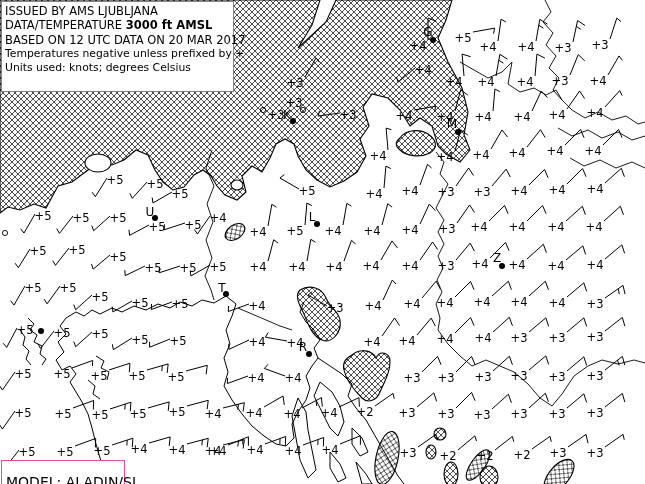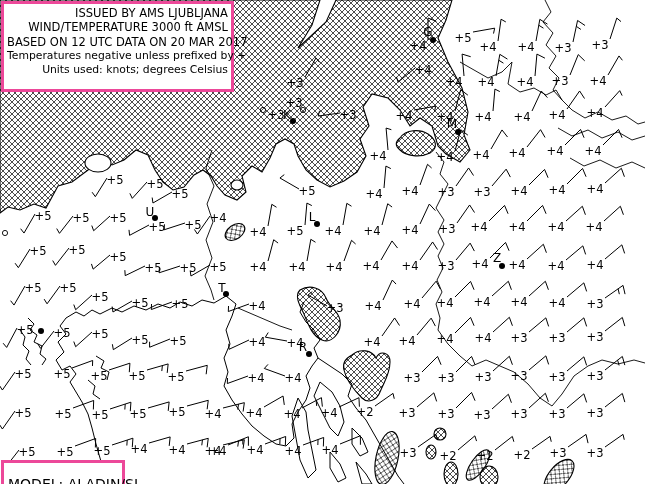--- a/index.html
+++ b/index.html
@@ -1,23 +1,23 @@
 <!DOCTYPE html>
 <html><head>
 <meta charset="utf-8">
 <style>
   html,body{margin:0;padding:0;background:#fff;}
   #stage{position:relative;width:645px;height:484px;background:#fff;overflow:hidden;
          font-family:"DejaVu Sans","Liberation Sans",sans-serif;color:#000;}
   #map-svg{position:absolute;left:0;top:0;}
-  .info-box{position:absolute;border:3px solid #ec4899;background:#fff;box-sizing:border-box;text-align:right;}
+  .info-box{position:absolute;border:1px solid #ec4899;background:#fff;box-sizing:border-box;}
   #header-box{left:1px;top:1px;width:233px;height:91px;padding:2px 3px;}
   #header-box .ln{font-size:11.5px;line-height:14.3px;white-space:nowrap;}
   #header-box .sm{font-size:10.8px;}
-  .b{font-weight:normal;}
+  .b{font-weight:bold;}
   #model-box{left:1px;top:460px;width:124px;height:22px;padding:12px 4px;font-size:14px;line-height:19px;white-space:nowrap;}
   svg text{font-family:"DejaVu Sans","Liberation Sans",sans-serif;}
   .temp{font-size:11.5px;}
   .city{font-size:12px;}
 </style>
 </head>
 <body>
 
 <div id="stage">
 
@@ -852,21 +852,21 @@
           <text x="303" y="351" text-anchor="middle" class="city" fill="#000">R</text>
         </g>
         <g>
           <circle cx="41" cy="331" r="3" fill="#000"></circle>
         </g>
       </g>
   </svg>
 
   <div id="header-box" class="info-box">
     <div class="ln">ISSUED BY AMS LJUBLJANA</div>
-    <div class="ln"><span>WIND/TEMPERATURE </span><span class="b">3000 ft AMSL</span></div>
+    <div class="ln"><span>DATA/TEMPERATURE </span><span class="b">3000 ft AMSL</span></div>
     <div class="ln">BASED ON 12 UTC DATA ON 20 MAR 2017</div>
     <div class="ln sm">Temperatures negative unless prefixed by +</div>
     <div class="ln sm">Units used: knots; degrees Celsius</div>
   </div>
 
   <div id="model-box" class="info-box">
     <span>MODEL: ALADIN/SI</span>
   </div>
 
 </div>

